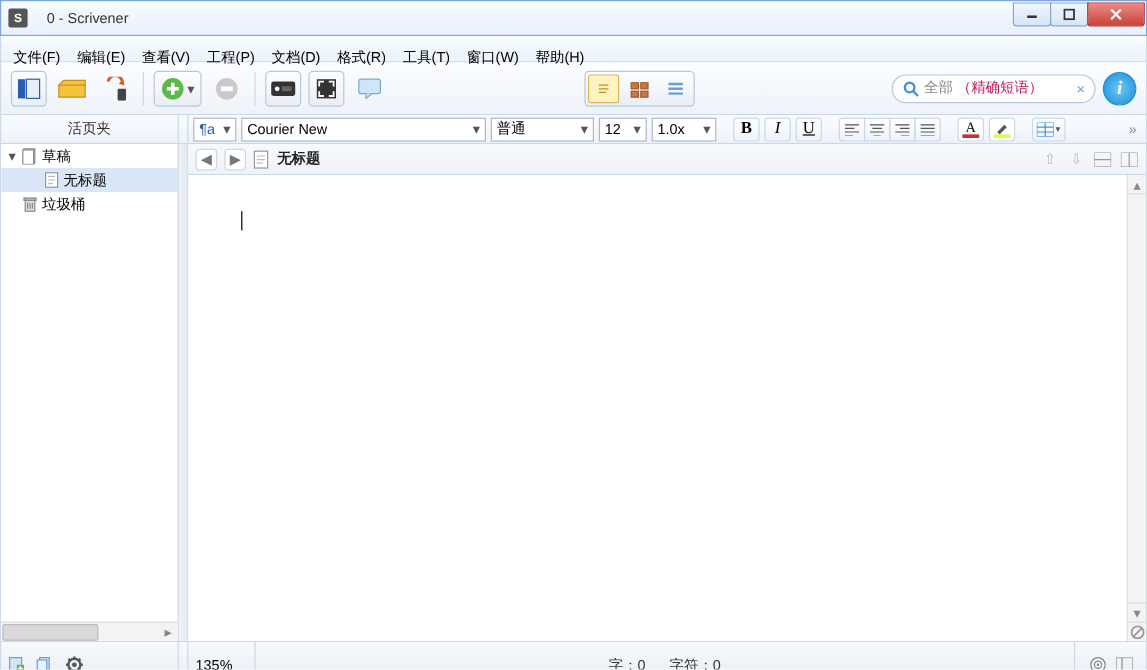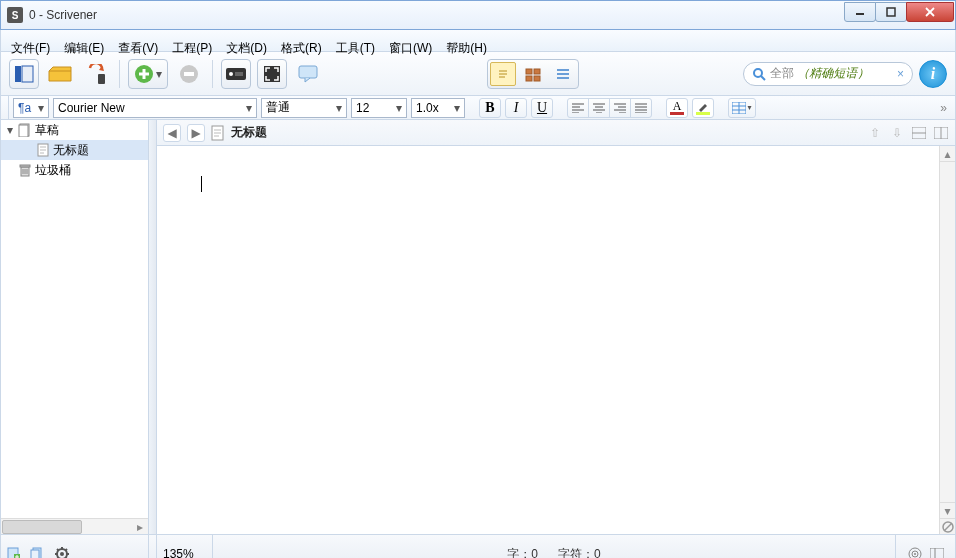--- a/index.html
+++ b/index.html
@@ -1,21 +1,21 @@
 <!DOCTYPE html>
 <html><head>
 <meta charset="utf-8">
 <style>
 * { margin: 0; padding: 0; box-sizing: border-box; font-family: "Microsoft YaHei", "SimSun", Arial, sans-serif; font-size: 12px; }
 body { width: 956px; height: 558px; overflow: hidden; background: #fff; }
 
 
 .titlebar { height: 30px; background: linear-gradient(#f7fbff,#e8f0fb); border: 1px solid #7ea6d8; display: flex; align-items: center; padding-left: 6px; }
 .titlebar .app-icon { width: 16px; height: 16px; background: #555; border-radius: 2px; display:flex;align-items:center;justify-content:center;color:#fff;font-size:10px;font-weight:bold;}
-.titlebar .title { margin-left: 6px; color: #333; }
+.titlebar .title { margin-left: 16px; color: #333; }
 .titlebar .spacer { flex: 1; }
 .win-btns { display: flex; height: 100%; align-items:flex-start; padding-top:1px; padding-right:1px;}
 .win-btn { width: 32px; height: 20px; border: 1px solid #8aa8c8; background: linear-gradient(#f0f6fd,#d6e5f5); margin-left:-1px; display:flex;align-items:center;justify-content:center; border-radius:0 0 3px 3px;}
 .win-btn.min { border-top-left-radius:0; }
 .win-btn.close { width: 48px; background: linear-gradient(#e88,#c94436); border-color:#a33; }
 .win-btn svg { display:block; }
 
 
 .menubar { height: 22px; background: linear-gradient(#f9fcff,#eaf2fb); border: 1px solid #cbd8e8; border-top:none; display:flex; align-items:center; padding: 0 4px; gap:2px;}
 .menubar .item { padding: 2px 6px; color:#000; cursor:default;margin-top:15px; }
@@ -34,21 +34,21 @@
 
 
 .fmt-row { height:24px; background:linear-gradient(#fafcff,#eef3f9); border-left:1px solid #cbd8e8; border-right:1px solid #cbd8e8; border-bottom:1px solid #cbd8e8; display:flex;}
 .binder-header { width:148px; border-right:1px solid #cbd8e8; display:flex;align-items:center;justify-content:center; color:#333;}
 .fmt-bar { flex:1; display:flex; align-items:center; padding:0 4px; gap:4px;}
 .combo { height:20px; border:1px solid #a9b8cc; background:#fff; display:flex; align-items:center; padding:0 4px; font-family:"Courier New",monospace;}
 .combo .arrow { margin-left:auto; padding-left:6px; color:#555;}
 .combo.style { width:36px; color:#2a5db0; font-family:inherit;}
 .combo.font { width:204px; }
 .combo.preset { width:86px; font-family:inherit;}
-.combo.size { width:56px; font-family:inherit;}
+.combo.size { width:40px; font-family:inherit;}
 .combo.spacing { width:54px; font-family:inherit;}
 .fmt-btn { width:22px; height:20px; border:1px solid #cbd8e8; background:linear-gradient(#fdfefe,#eef3f9); border-radius:3px; display:flex;align-items:center;justify-content:center;}
 .fmt-btn.b { font-weight:bold; font-family:Georgia; font-size:14px;}
 .fmt-btn.i { font-style:italic; font-family:Georgia; font-size:14px;}
 .fmt-btn.u { text-decoration:underline; font-family:Georgia; font-size:14px;}
 .align-group { display:flex; gap:0;}
 .align-group .fmt-btn { border-radius:0; margin-left:-1px;}
 .align-group .fmt-btn:first-child { border-radius:3px 0 0 3px; margin-left:0;}
 .align-group .fmt-btn:last-child { border-radius:0 3px 3px 0;}
 .color-btn { width:22px;height:20px;border:1px solid #cbd8e8;border-radius:3px;display:flex;flex-direction:column;align-items:center;justify-content:center;background:#fff;}
@@ -217,27 +217,28 @@
           <line x1="2" y1="12" x2="14" y2="12" stroke="#6a9ed8" stroke-width="2"></line>
         </svg>
     </div>
   </div>
   <div class="tb-flex"></div>
   <div class="search-box">
     <svg width="14" height="14">
         <circle cx="6" cy="6" r="4" fill="none" stroke="#4a90d9" stroke-width="2"></circle>
         <line x1="9" y1="9" x2="13" y2="13" stroke="#4a90d9" stroke-width="2"></line>
       </svg>
-    <span class="hint"><span>全部</span> <span style="color:#4d7c0f;font-style:italic;">（精确短语）</span></span>
+    <span class="hint"><span>全部</span> <span style="color:#be185d;">（精确短语）</span></span>
     <span style="color:#6aa0d8;">×</span>
   </div>
   <div class="info-btn">i</div>
 </div>
 
 <div class="fmt-row">
+  <div class="binder-header">活页夹</div>
   <div style="width:8px;border-right:1px solid #cbd8e8;"></div>
   <div class="fmt-bar">
     <div class="combo style">
         <span>¶a</span>
         <span class="arrow">▾</span>
       </div>
     <div class="combo font">
         <span>Courier New</span>
         <span class="arrow">▾</span>
       </div>

